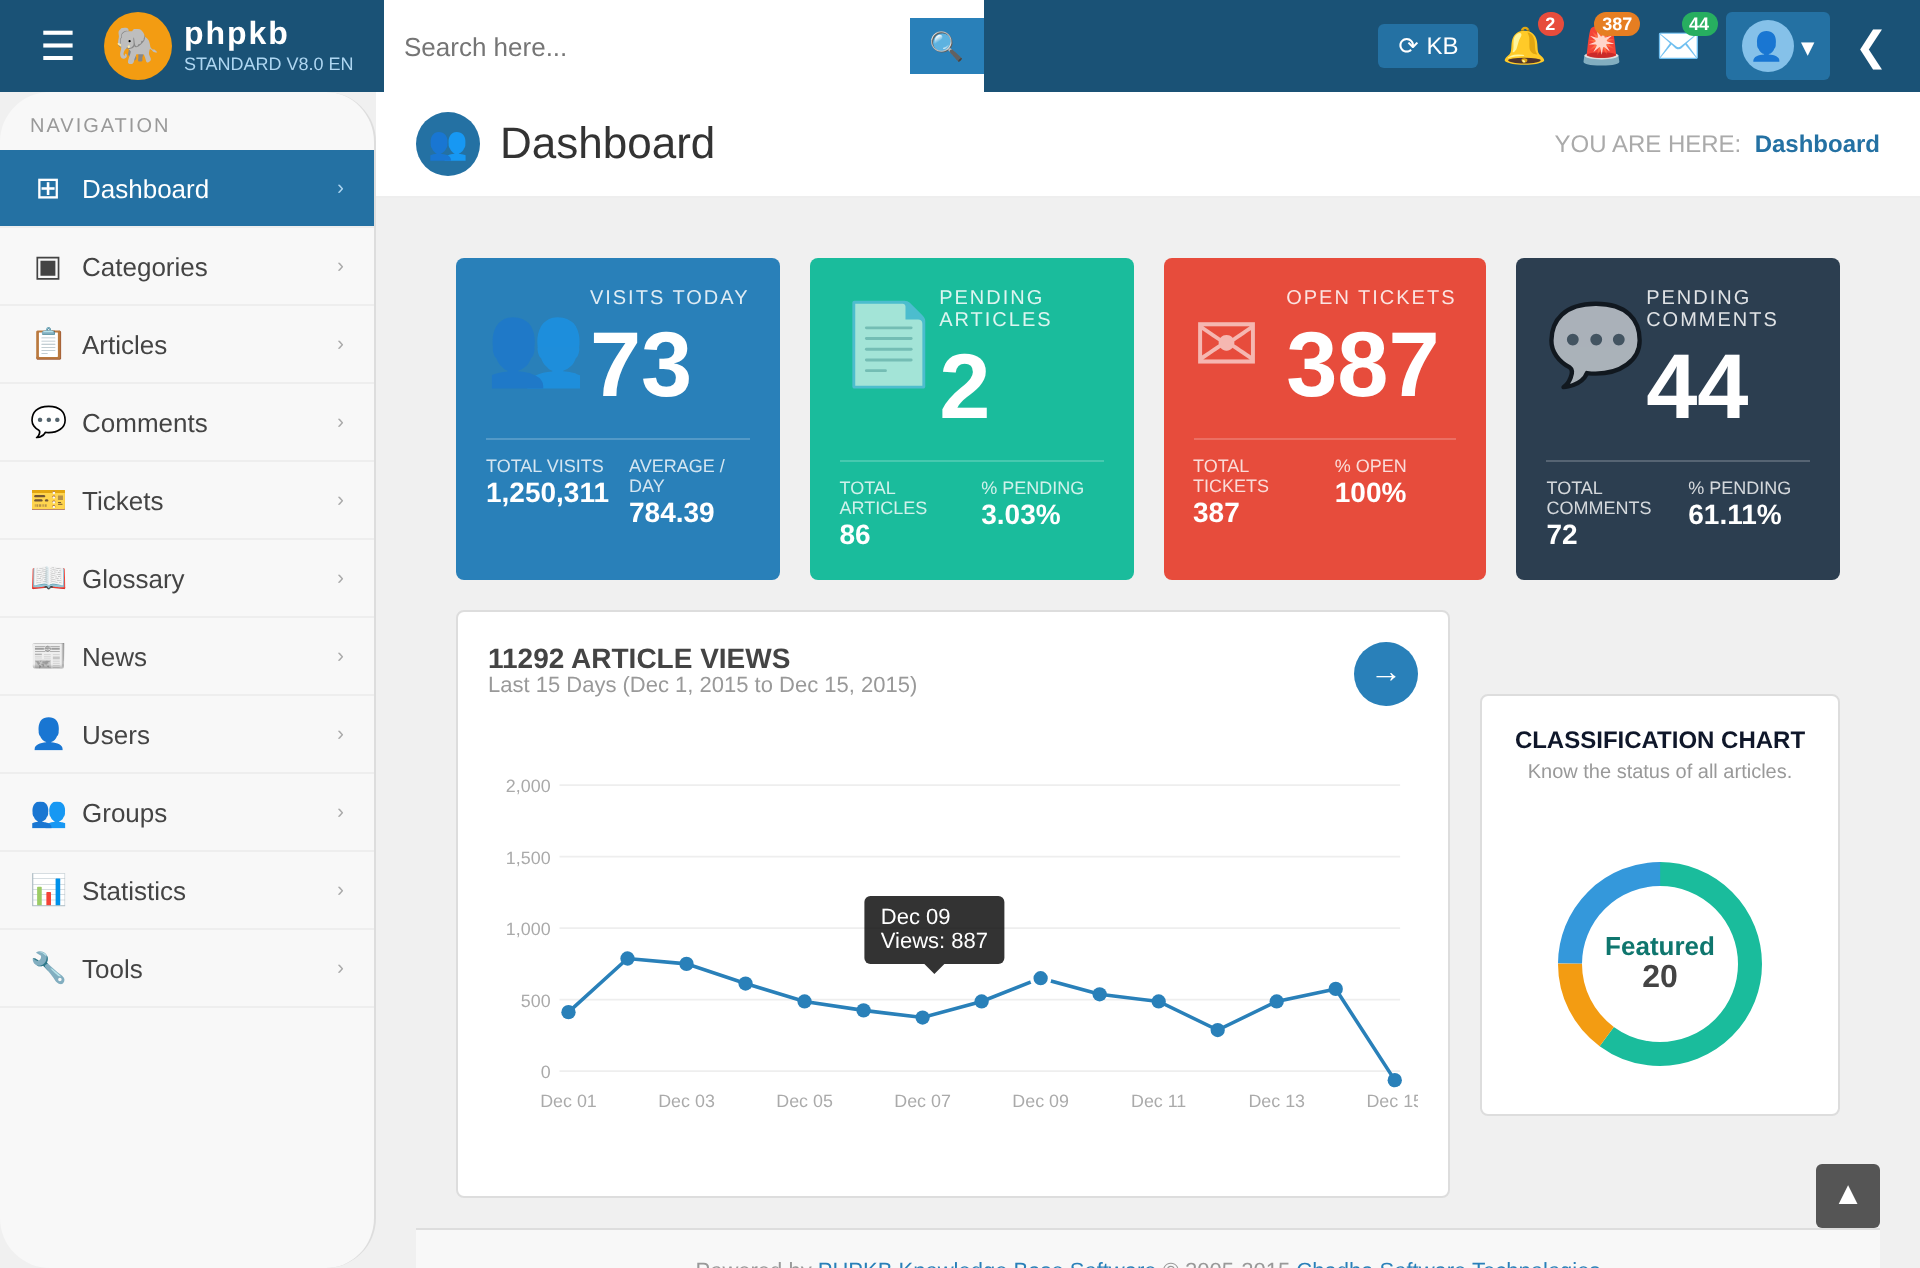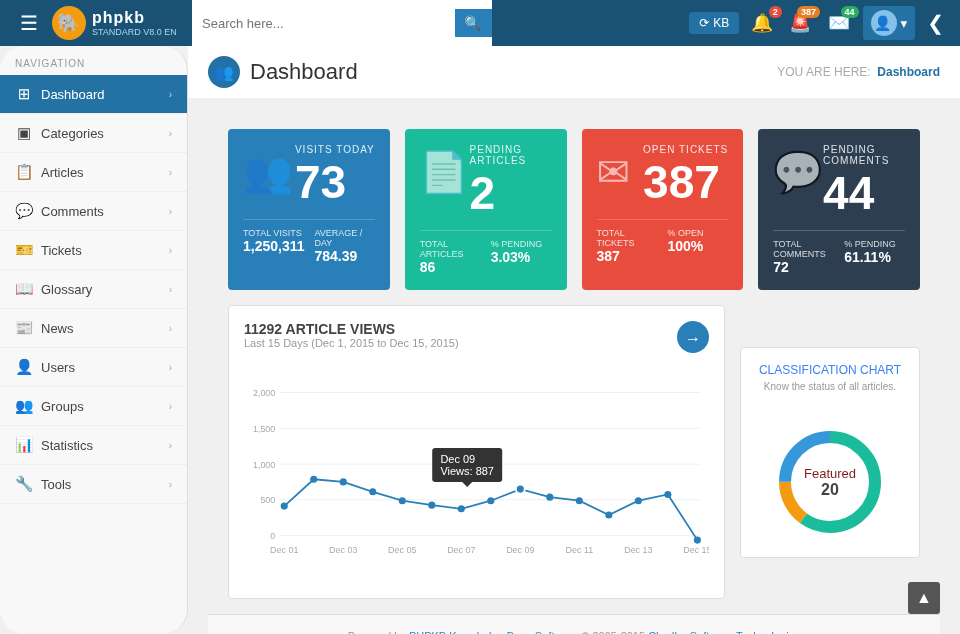--- a/index.html
+++ b/index.html
@@ -364,22 +364,22 @@
       background: white;
       border-radius: 4px;
       border: 1px solid #ddd;
       padding: 15px;
       display: flex;
       flex-direction: column;
       align-items: center;
     }
     .donut-title {
       font-size: 12px;
-      font-weight: normal;
-      color: #3b82f6;
+      font-weight: bold;
+      color: #0f172a;
       text-align: center;
       margin-bottom: 4px;
     }
     .donut-subtitle {
       font-size: 10px;
       color: #999;
       text-align: center;
       margin-bottom: 30px;
     }
     .donut-container {
@@ -389,22 +389,22 @@
     }
     .donut-center-text {
       position: absolute;
       top: 50%;
       left: 50%;
       transform: translate(-50%, -50%);
       text-align: center;
     }
     .donut-center-label {
       font-size: 13px;
-      font-weight: normal;
-      color: #7f1d1d;
+      font-weight: bold;
+      color: #0f766e;
       display: block;
     }
     .donut-center-num {
       font-size: 16px;
       font-weight: bold;
       color: #444;
       display: block;
     }
 
     

